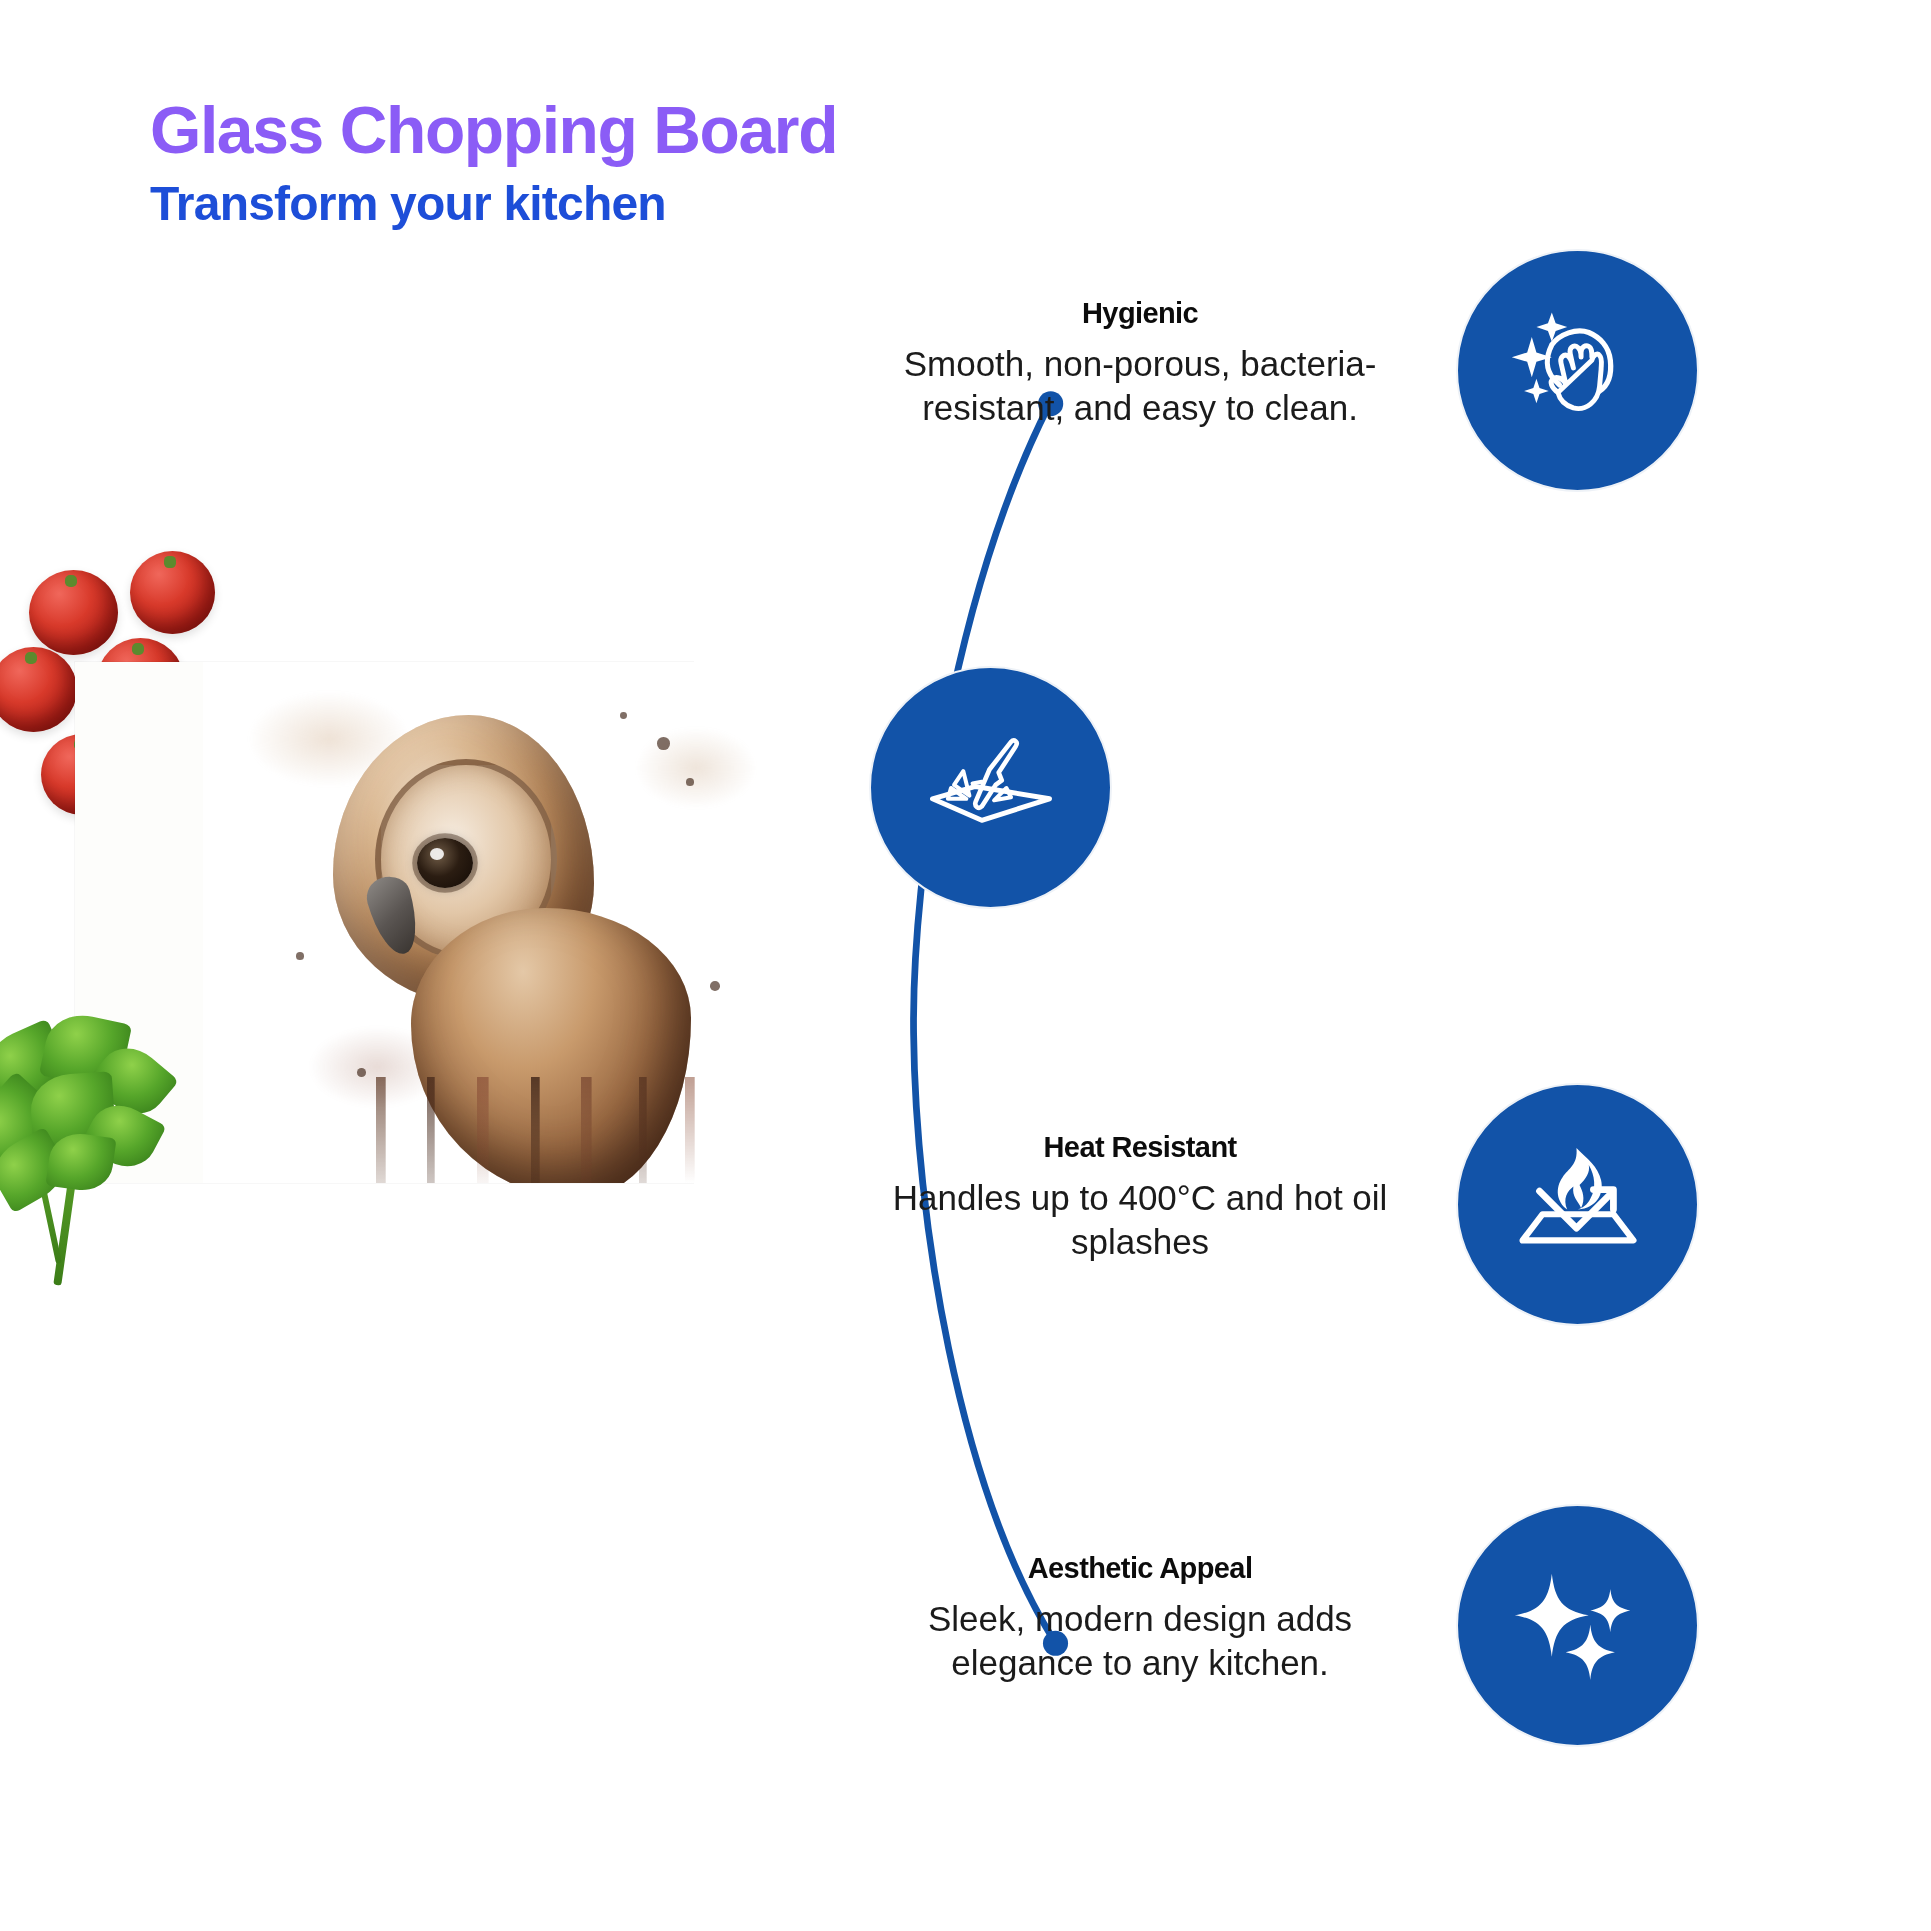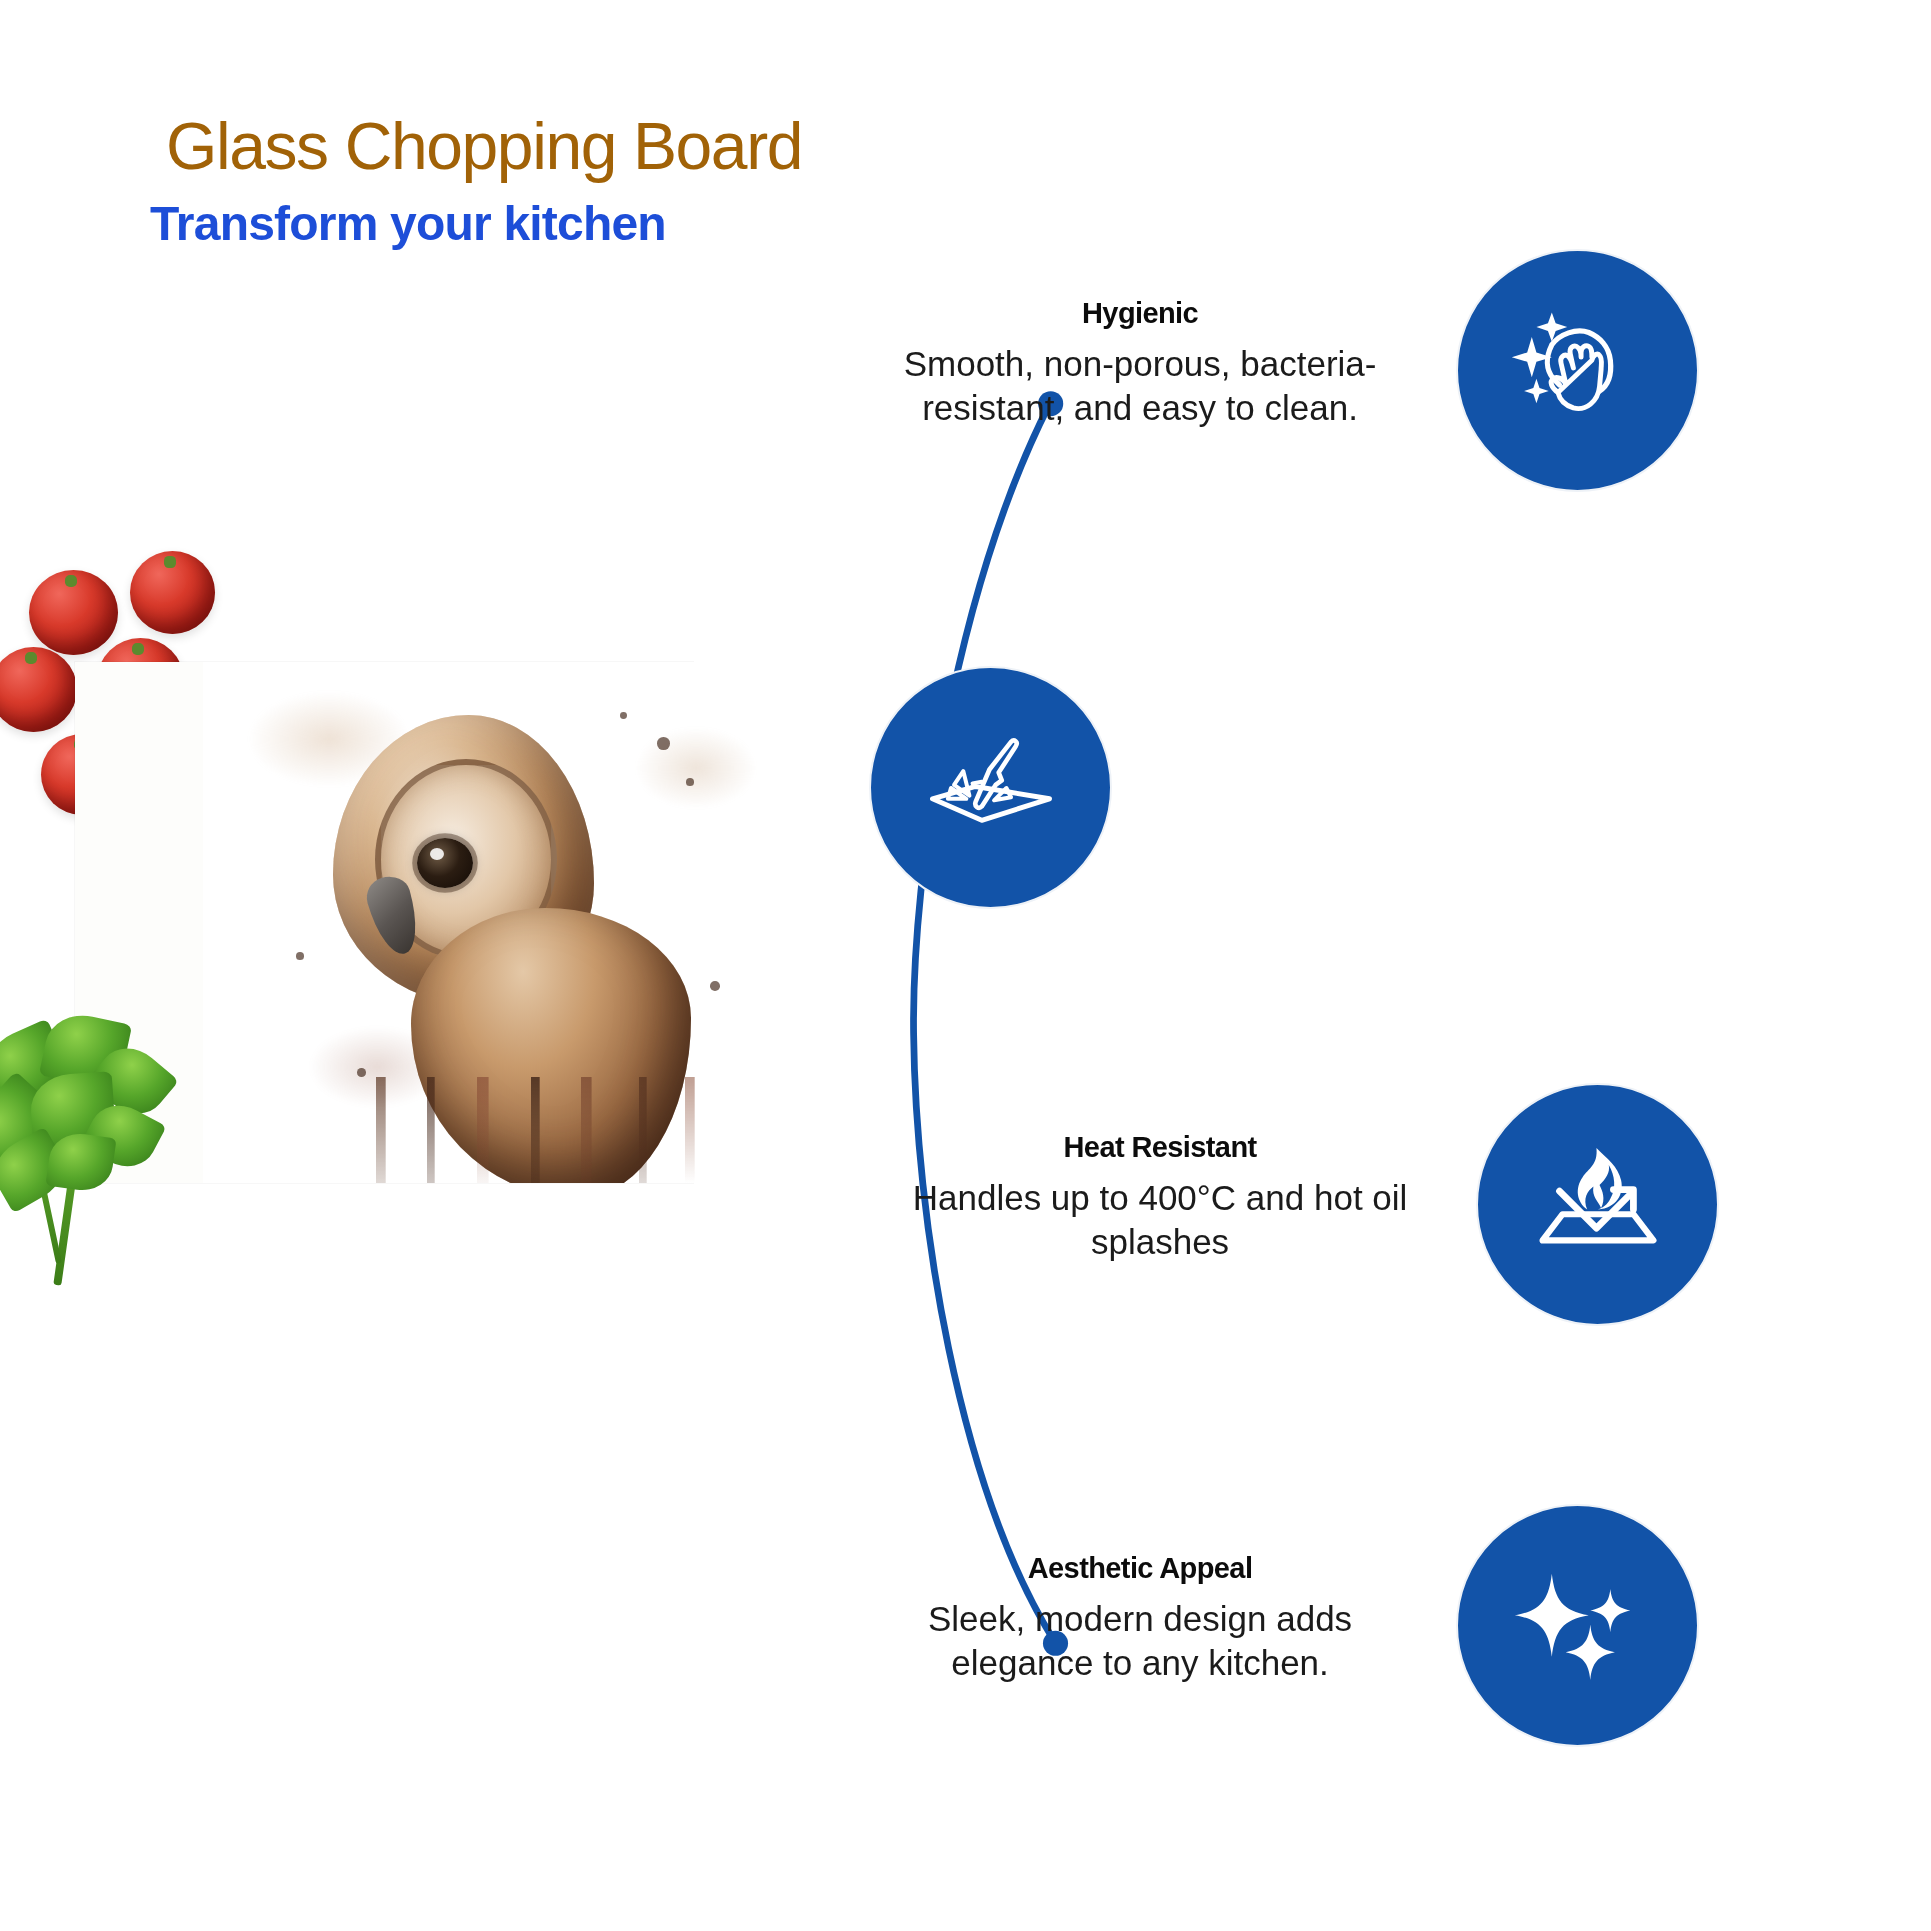--- a/index.html
+++ b/index.html
@@ -17,25 +17,25 @@
 
   
   .header {
     position: absolute;
     left: 150px;
     top: 95px;
     width: 966px;
   }
   .title {
     font-size: 66px;
-    font-weight: normal;
-    color: #a16207;
+    font-weight: bold;
+    color: #8b5cf6;
     letter-spacing: -1.4px;
     line-height: 1.08;
-    margin: 16px;
+    margin: 0;
     white-space: nowrap;
   }
   .subtitle {
     font-size: 48px;
     font-weight: bold;
     color: #1d4ed8;
     letter-spacing: -0.8px;
     line-height: 1.1;
     margin: 11.6px 0 0 0;
     white-space: nowrap;
@@ -219,21 +219,21 @@
     border: 2.9px solid #eef2f7;
     display: flex;
     align-items: center;
     justify-content: center;
     box-sizing: border-box;
   }
   .icon-badge svg { display: block; }
 
   #feature-0 { left: 869px; top: 249px; }
   #feature-1 { left: 869px; top: 666px; }
-  #feature-2 { left: 889px; top: 1083px; }
+  #feature-2 { left: 869px; top: 1083px; }
   #feature-3 { left: 869px; top: 1504px; }
 </style>
 </head>
 <body>
 
 <div class="header">
   <h1 class="title">Glass Chopping Board</h1>
   <h2 class="subtitle">Transform your kitchen</h2>
 </div>
 

